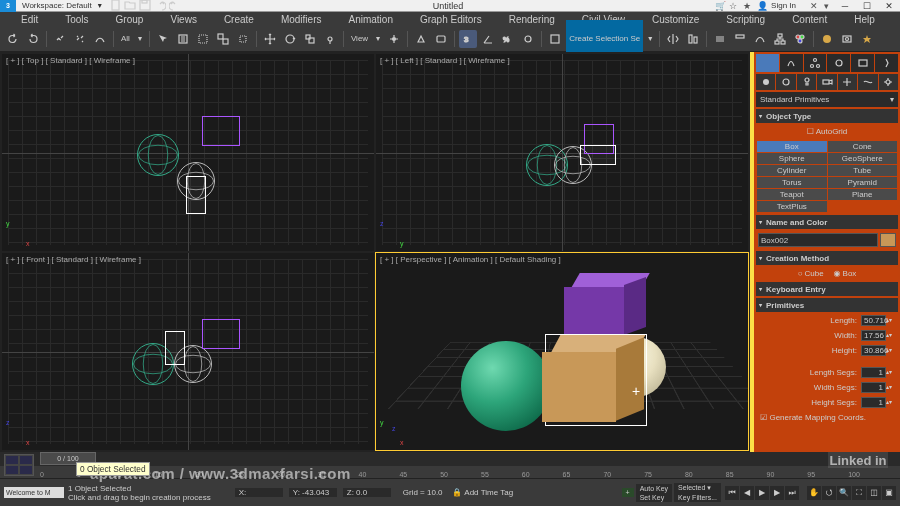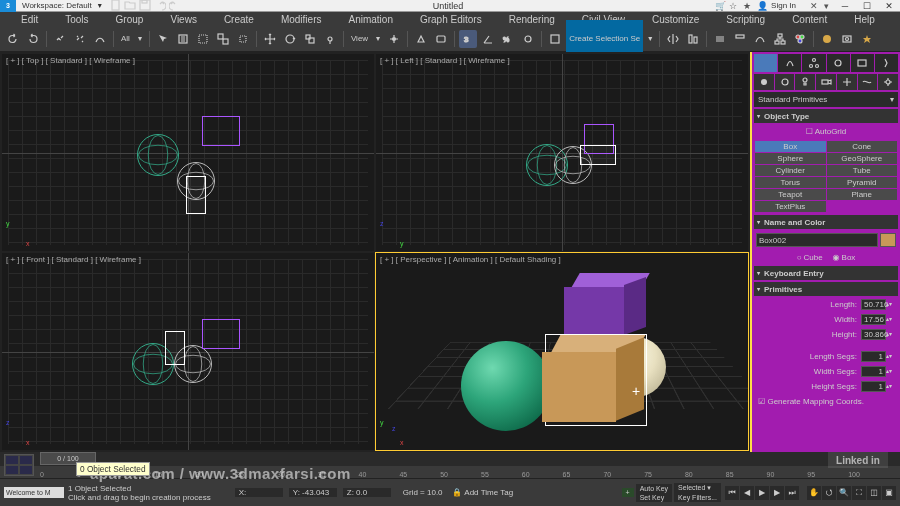--- a/index.html
+++ b/index.html
@@ -69,21 +69,21 @@
 .shbox .face { position: absolute; }
 .shbox.pur .top { background: #a060d8; }
 .shbox.pur .front { background: #7538a8; }
 .shbox.pur .side { background: #5a2a85; }
 .shbox.tan .top { background: #d8b07a; }
 .shbox.tan .front { background: #c89858; }
 .shbox.tan .side { background: #a87a3a; }
 .shbox.tan { outline: 1px solid #fff; }
 
 
-.cmdpanel { width: 150px; background: #a21caf; border-left: 2px solid #fde047; display: flex; flex-direction: column; padding: 2px; gap: 2px; }
+.cmdpanel { width: 150px; background: #c2410c; border-left: 4px solid #fde047; display: flex; flex-direction: column; padding: 2px; gap: 2px; }
 .cmdtabs { display: flex; height: 18px; gap: 1px; }
 .cmdtabs .t { flex: 1; background: #2a2a2a; display: flex; align-items: center; justify-content: center; }
 .cmdtabs .t.on { background: #4a7aba; }
 .cmdsubtabs { display: flex; height: 16px; gap: 1px; }
 .cmdsubtabs .t { flex: 1; background: #333; display: flex; align-items: center; justify-content: center; }
 .cmddrop { height: 15px; background: #2a2a2a; font-size: 8px; padding: 0 4px; display: flex; align-items: center; justify-content: space-between; }
 .rollout-hdr { height: 14px; background: #333; font-size: 8px; font-weight: bold; display: flex; align-items: center; padding: 0 4px; }
 .rollout-hdr::before { content: '▸'; margin-right: 3px; font-size: 6px; transform: rotate(90deg); display: inline-block; }
 .autogrid { font-size: 8px; text-align: center; padding: 2px 0; }
 .btngrid { display: grid; grid-template-columns: 1fr 1fr; gap: 1px; padding: 1px; }
@@ -118,21 +118,21 @@
 .status .playctl { display: flex; gap: 1px; }
 .status .playctl .b { width: 14px; height: 14px; background: #2a2a2a; display: flex; align-items: center; justify-content: center; font-size: 8px; }
 .tooltip { position: absolute; background: #ffffcc; color: #333; border: 1px solid #999; font-size: 8.3px; padding: 1px 3px; z-index: 100; }
 
 
 .mininav { position: absolute; left: 4px; bottom: 30px; width: 30px; height: 22px; background: #2a2a4a; border: 1px solid #555; display: grid; grid-template-columns: 1fr 1fr; }
 .mininav div { border: 1px solid #444; }
 
 
 .watermark { position: absolute; left: 90px; bottom: 24px; font-size: 15px; font-weight: bold; color: rgba(255,255,255,0.55); letter-spacing: .5px; }
-.linkedin { position: absolute; right: 12px; bottom: 38px; width: 60px; height: 16px; background: rgba(255,255,255,0.1); font-size: 10px; font-weight: bold; display: flex; align-items: center; justify-content: center; color: rgba(255,255,255,0.6); }
+.linkedin { position: absolute; right: 12px; bottom: 38px; width: 60px; height: 16px; background: rgba(255,255,255,0.1); font-size: 13px; font-weight: bold; display: flex; align-items: center; justify-content: center; color: rgba(255,255,255,0.6); }
 
 svg.i { width: 12px; height: 12px; stroke: #ccc; fill: none; stroke-width: 1.2; }
 svg.i.f { fill: #ccc; stroke: none; }
 </style>
 </head>
 <body>
 
 <div class="titlebar">
   <div class="logo">3</div>
   <span class="ws">Workspace: Default</span>
@@ -548,20 +548,21 @@
       <div class="b">TextPlus</div>
       <div class="b" style="visibility:hidden"></div>
     </div>
 
     <div class="rollout-hdr">Name and Color</div>
     <div class="namecolor">
       <input value="Box002" style="">
       <div class="sw"></div>
     </div>
 
+    <div class="rollout-hdr">Creation Method</div>
     <div class="radiorow">
       <label>○ <span>Cube</span></label>
       <label>◉ <span>Box</span></label>
     </div>
 
     <div class="rollout-hdr">Keyboard Entry</div>
 
     <div class="rollout-hdr">Primitives</div>
     <div class="paramrow">
         <span class="lbl">Length:</span>

